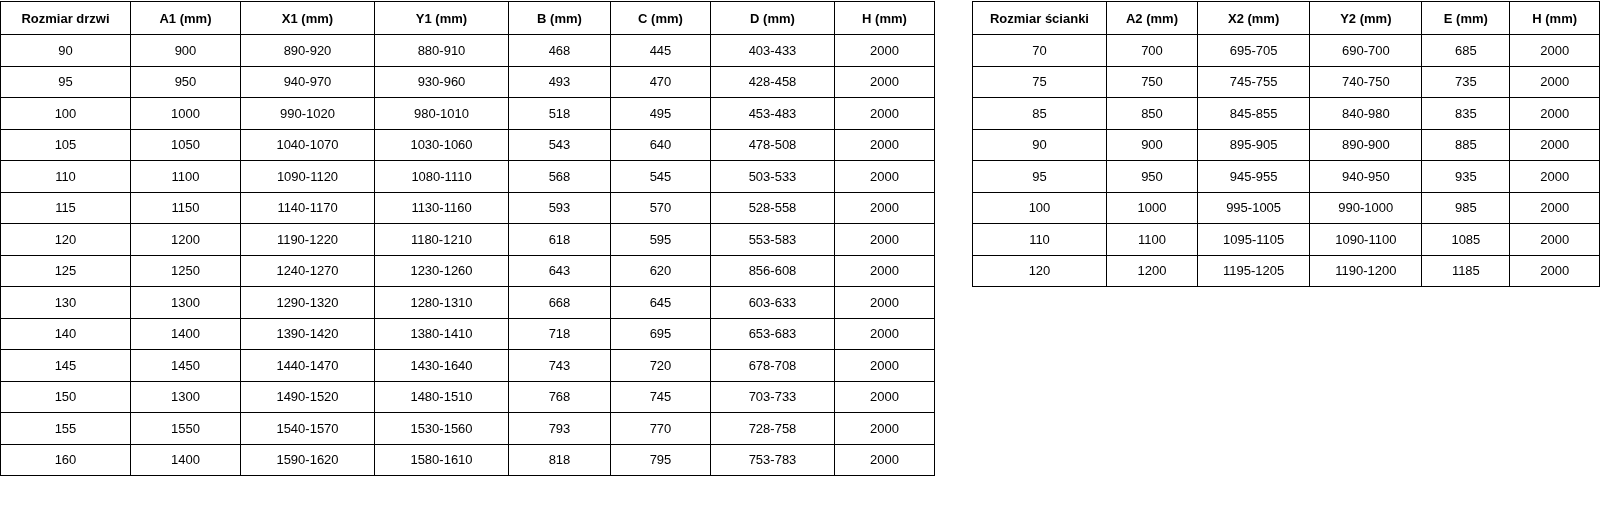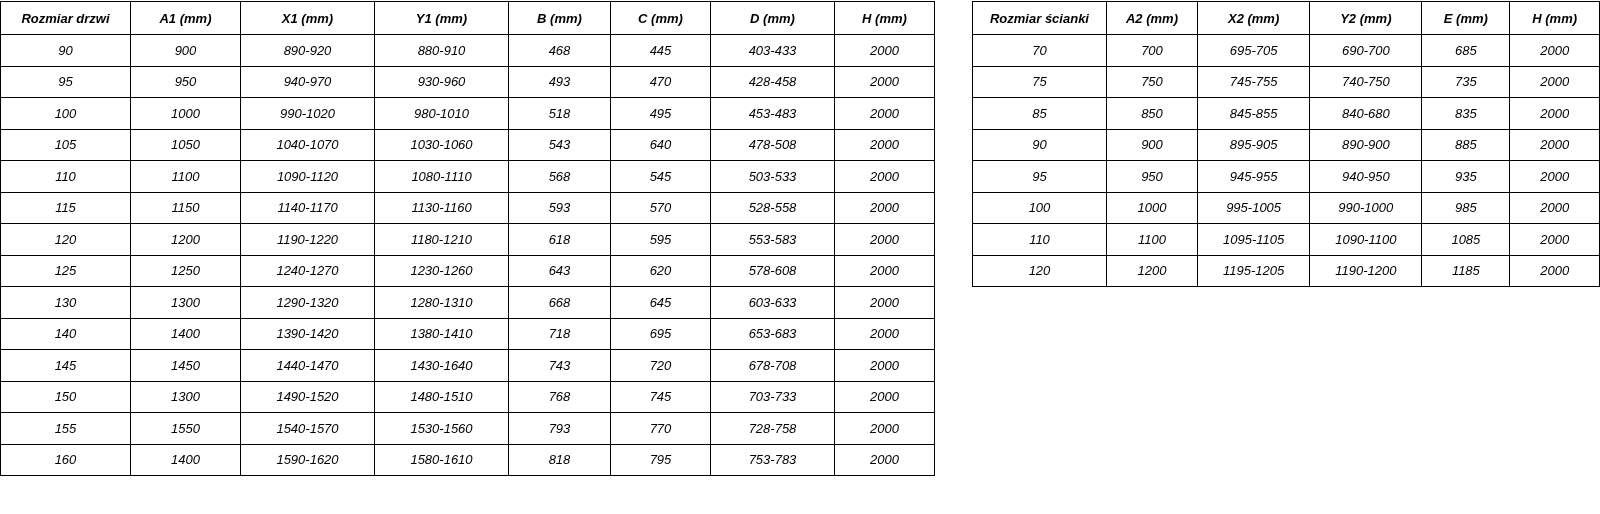--- a/index.html
+++ b/index.html
@@ -16,21 +16,20 @@
   }
   .page {
     position: relative;
     width: 1600px;
     height: 514px;
   }
   table.spec {
     border-collapse: collapse;
     table-layout: fixed;
     font-size: 13px;
-    font-style: italic;
   }
   table.spec td, table.spec th {
     border: 1px solid #000000;
     text-align: center;
     vertical-align: middle;
     padding: 0;
     height: 30.5px;
     font-weight: normal;
     white-space: nowrap;
   }
@@ -167,21 +166,21 @@
           <td>553-583</td>
           <td>2000</td>
         </tr>
         <tr>
           <td>125</td>
           <td>1250</td>
           <td>1240-1270</td>
           <td>1230-1260</td>
           <td>643</td>
           <td>620</td>
-          <td>578-608</td>
+          <td>856-608</td>
           <td>2000</td>
         </tr>
         <tr>
           <td>130</td>
           <td>1300</td>
           <td>1290-1320</td>
           <td>1280-1310</td>
           <td>668</td>
           <td>645</td>
           <td>603-633</td>
@@ -275,21 +274,21 @@
           <td>750</td>
           <td>745-755</td>
           <td>740-750</td>
           <td>735</td>
           <td>2000</td>
         </tr>
         <tr>
           <td>85</td>
           <td>850</td>
           <td>845-855</td>
-          <td>840-680</td>
+          <td>840-980</td>
           <td>835</td>
           <td>2000</td>
         </tr>
         <tr>
           <td>90</td>
           <td>900</td>
           <td>895-905</td>
           <td>890-900</td>
           <td>885</td>
           <td>2000</td>

